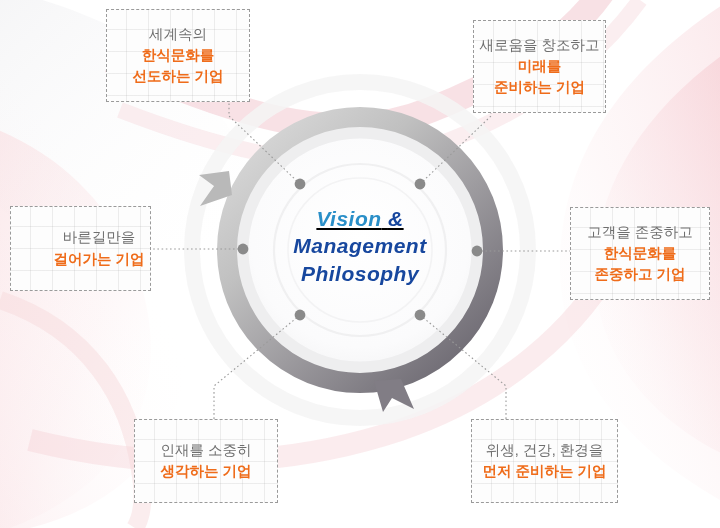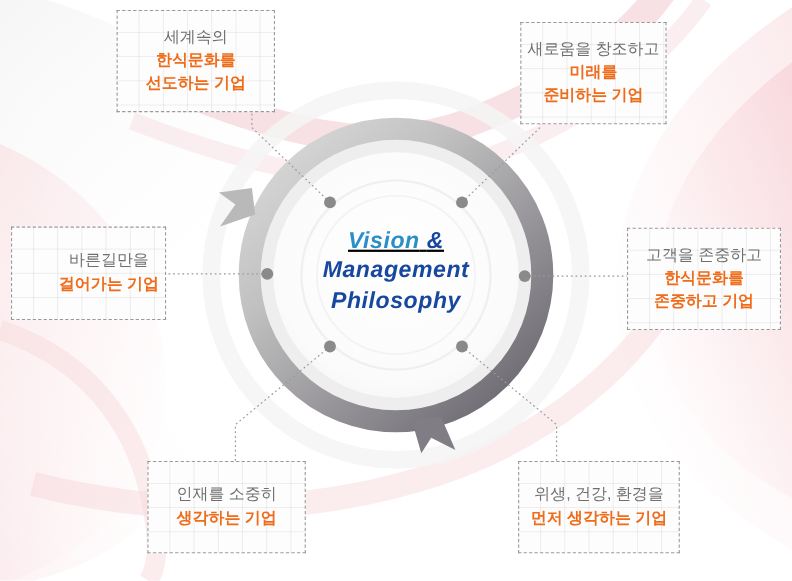--- a/index.html
+++ b/index.html
@@ -190,16 +190,16 @@
     <span class="ln o">존중하고 기업</span>
   </div>
 
   <div class="box" id="box-bl">
     <span class="ln g">인재를 소중히</span>
     <span class="ln o">생각하는 기업</span>
   </div>
 
   <div class="box" id="box-br">
     <span class="ln g">위생, 건강, 환경을</span>
-    <span class="ln o">먼저 생각하는 기업</span>
+    <span class="ln o">먼저 준비하는 기업</span>
   </div>
 
 </div>
 
 </body></html>

